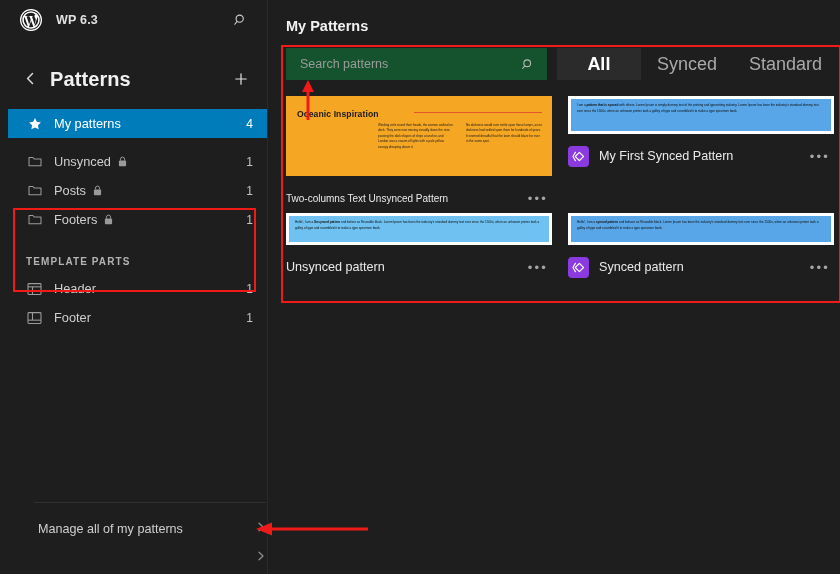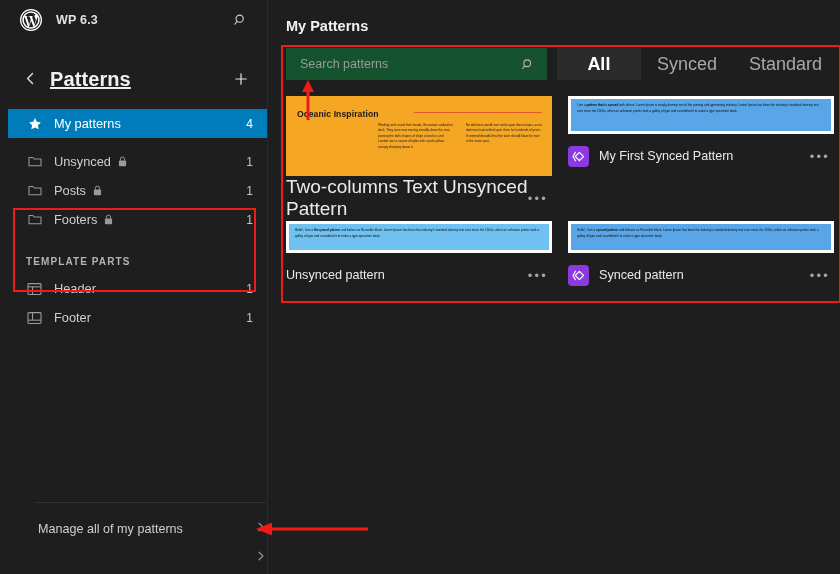--- a/index.html
+++ b/index.html
@@ -36,21 +36,20 @@
   .icon-btn {
     width: 26px; height: 26px; display: flex; align-items: center; justify-content: center;
     color: #cfcfcf; cursor: pointer; border-radius: 2px;
   }
 
   .sb-header { padding: 28px 18px 0 16px; display: flex; align-items: center; }
   .back-chevron { color: #d8d8d8; width: 22px; font-size: 17px; line-height: 1; cursor: pointer; }
   .sb-heading {
     color: #f0f0f0; font-size: 20px; font-weight: 700; letter-spacing: .1px;
     margin-left: 4px;
-    text-decoration: underline;
   }
   .sb-header-spacer { flex: 1 1 auto; }
   .plus-btn { color: #e4e4e4; font-size: 21px; line-height: 1; cursor: pointer; font-weight: 300; }
 
   .sb-desc {
     color: #bdbdbd; font-size: 12.6px; line-height: 1.55;
     padding: 14px 28px 0 17px;
   }
 
   .sb-list { margin-top: 18px; }
@@ -104,21 +103,21 @@
   .search-input::placeholder { color: #9b9b9b; }
   .search-ico { color: #b9b9b9; display: flex; align-items: center; }
   .seg-group { display: flex; align-items: stretch; margin-left: 10px; }
   .seg {
     min-width: 84px; padding: 8px 16px; display: flex; align-items: center; justify-content: center;
     color: #a9a9a9; font-size: 18px; cursor: pointer; height: 32px; text-align: center;
   }
   .seg.active { background: #2b2b2b; color: #fff; font-weight: 700; }
 
   .grid {
-    display: grid; grid-template-columns: 1fr 1fr; gap: 12px 16px;
+    display: grid; grid-template-columns: 1fr 1fr; gap: 4px 16px;
     margin-top: 16px; padding-right: 4px;
   }
   .card { cursor: pointer; }
   .preview {
     width: 100%; overflow: hidden; background: #fff; position: relative;
   }
   .preview.tall { height: 80px; }
   .preview.short { height: 38px; }
   .preview.shorter { height: 32px; }
 
@@ -152,21 +151,21 @@
   .bluebox.cyan .inner { background: #6ec1f0; }
 
   .card-foot {
     display: flex; align-items: center; margin-top: 11px; height: 22px;
   }
   .pat-badge {
     width: 21px; height: 21px; border-radius: 4px; background: #8b3ae0;
     display: flex; align-items: center; justify-content: center; margin-right: 10px; flex: 0 0 21px;
   }
   .card-name { color: #eaeaea; font-size: 12.6px; }
-  .card-name.big { font-size: 19px; }
+  .card-name.big { font-size: 10px; }
   .foot-spacer { flex: 1 1 auto; }
   .ellipsis { color: #a5a5a5; font-size: 13px; letter-spacing: 2.2px; cursor: pointer; padding-right: 4px; }
 
   
   .anno { position: absolute; border: 2px solid #f01a19; pointer-events: none; }
   #anno-sidebar-groups { left: 5px; top: 208px; width: 243px; height: 84px; }
   #anno-main-area { left: 273px; top: 45px; width: 560px; height: 258px; }
   .arrow { position: absolute; pointer-events: none; }
 </style>
 </head>

